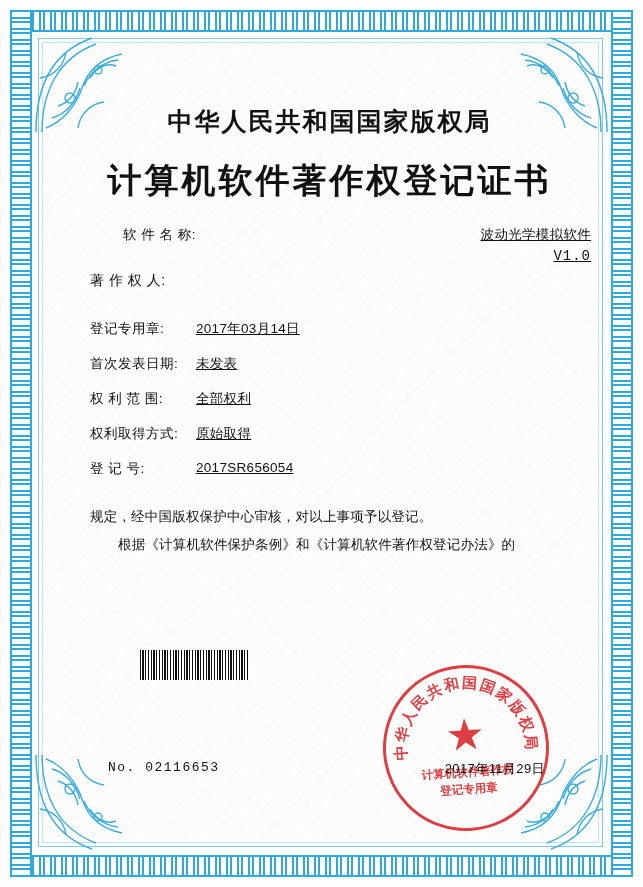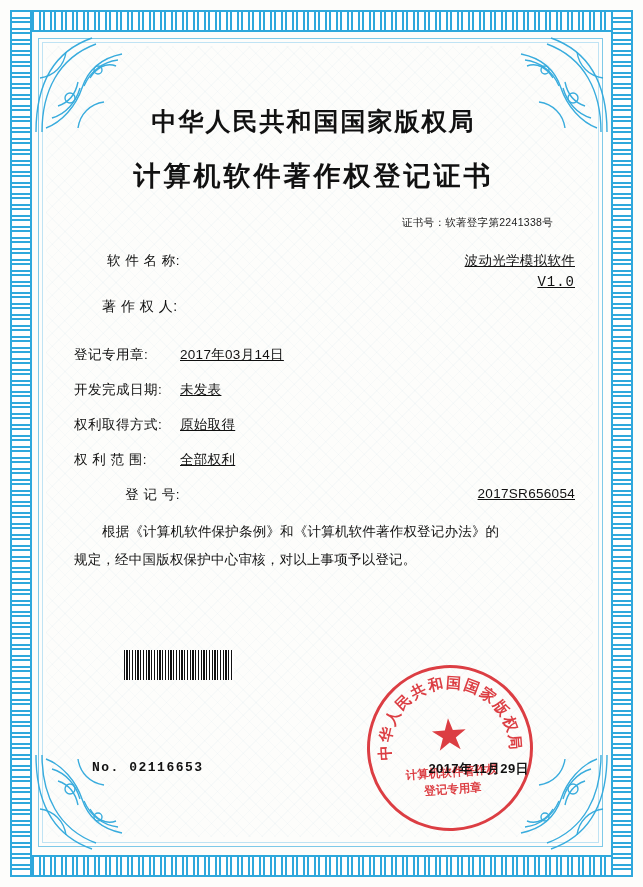--- a/index.html
+++ b/index.html
@@ -91,38 +91,38 @@
     left: 46px; top: 46px;
     width: 547px; height: 791px;
     background-image:
       repeating-linear-gradient(45deg, rgba(120,170,200,.045) 0px, rgba(120,170,200,.045) 1px, transparent 1px, transparent 9px),
       repeating-linear-gradient(-45deg, rgba(120,170,200,.045) 0px, rgba(120,170,200,.045) 1px, transparent 1px, transparent 9px);
   }
 
   
   .content {
     position: absolute;
-    left: 52px; top: 60px;
+    left: 68px; top: 60px;
     width: 523px; height: 765px;
   }
 
   .title-main {
     text-align: center;
     font-family: "DejaVu Serif", serif;
     font-weight: bold;
     font-size: 25px;
     letter-spacing: 2px;
     color: #111;
     margin-top: 45px;
   }
   .title-sub {
     text-align: center;
     font-family: "DejaVu Serif", serif;
     font-weight: bold;
-    font-size: 27px;
+    font-size: 34px;
     letter-spacing: 3px;
     color: #111;
     margin-top: 20px;
   }
   .cert-no {
     text-align: right;
     font-size: 10.5px;
     color: #222;
     margin-top: 22px;
     padding-right: 22px;
@@ -152,22 +152,22 @@
     text-decoration: underline;
   }
   .field-value .line2 {
     display: block;
     margin-top: 4px;
     font-family: "Liberation Mono", monospace;
     font-size: 14px;
     letter-spacing: 1px;
   }
   .field-row.tight { margin-bottom: 8px; text-align: right; }
-  .field-row.big-gap { margin-bottom: 14px; text-align: right; }
-  .field-row.owner { margin-bottom: 30px; font-size: 14px; margin-left: 28px; }
+  .field-row.big-gap { margin-bottom: 25px; }
+  .field-row.owner { margin-bottom: 30px; font-size: 14px; }
 
   .statement {
     margin-top: 6px;
     padding: 0 16px 0 22px;
     font-size: 13.5px;
     line-height: 2.05;
     color: #111;
     letter-spacing: .2px;
   }
   .statement .indent { display: inline-block; width: 28px; }
@@ -236,21 +236,20 @@
   
   .footer {
     position: absolute;
     left: 0; right: 0;
     top: 700px;
     display: flex;
     justify-content: space-between;
     padding: 0 46px 0 40px;
     font-size: 13px;
     color: #111;
-    font-weight: bold;
   }
   .footer .serial {
     font-family: "Liberation Mono", monospace;
     letter-spacing: 1.5px;
     font-size: 13px;
   }
   .footer .date {
     letter-spacing: .4px;
   }
 </style>
@@ -327,23 +326,20 @@
       <path d="M8 46 C22 44 32 34 34 20"></path>
       <path d="M46 96 C48 82 58 72 72 70"></path>
     </g>
   </svg>
 
   <div class="content">
 
     <div class="title-main">中华人民共和国国家版权局</div>
     <div class="title-sub">计算机软件著作权登记证书</div>
 
-    <div class="cert-no">
-      <span>证书号：</span><span>软著登字第2241338号</span>
-    </div>
 
     <div class="fields">
 
       <div class="field-row tight">
         <div class="field-label">软 件 名 称:</div>
         <div class="field-value">
           <span>波动光学模拟软件</span>
           <span class="line2">V1.0</span>
         </div>
       </div>
@@ -351,44 +347,44 @@
       <div class="field-row owner">
         <div class="field-label">著 作 权 人:</div>
       </div>
 
       <div class="field-row">
         <div class="field-label">登记专用章:</div>
         <div class="field-value">2017年03月14日</div>
       </div>
 
       <div class="field-row">
-        <div class="field-label">开发完成日期:</div>
+        <div class="field-label">首次发表日期:</div>
         <div class="field-value">未发表</div>
+      </div>
+
+      <div class="field-row">
+        <div class="field-label">权 利 范 围:</div>
+        <div class="field-value">全部权利</div>
       </div>
 
       <div class="field-row">
         <div class="field-label">权利取得方式:</div>
         <div class="field-value">原始取得</div>
       </div>
 
-      <div class="field-row">
-        <div class="field-label">权 利 范 围:</div>
-        <div class="field-value">全部权利</div>
-      </div>
-
       <div class="field-row big-gap">
         <div class="field-label">登 记 号:</div>
         <div class="field-value">2017SR656054</div>
       </div>
 
     </div>
 
     <div class="statement">
+      <div>规定，经中国版权保护中心审核，对以上事项予以登记。</div>
       <div><span class="indent"></span><span>根据《计算机软件保护条例》和《计算机软件著作权登记办法》的</span></div>
-      <div>规定，经中国版权保护中心审核，对以上事项予以登记。</div>
     </div>
 
     <div class="barcode"></div>
 
     <div class="seal">
       <svg class="seal-arc" viewBox="0 0 160 160">
         <defs>
           <path id="arcpath" d="M 20,80 A 60,60 0 0 1 140,80"></path>
         </defs>
         <text>

